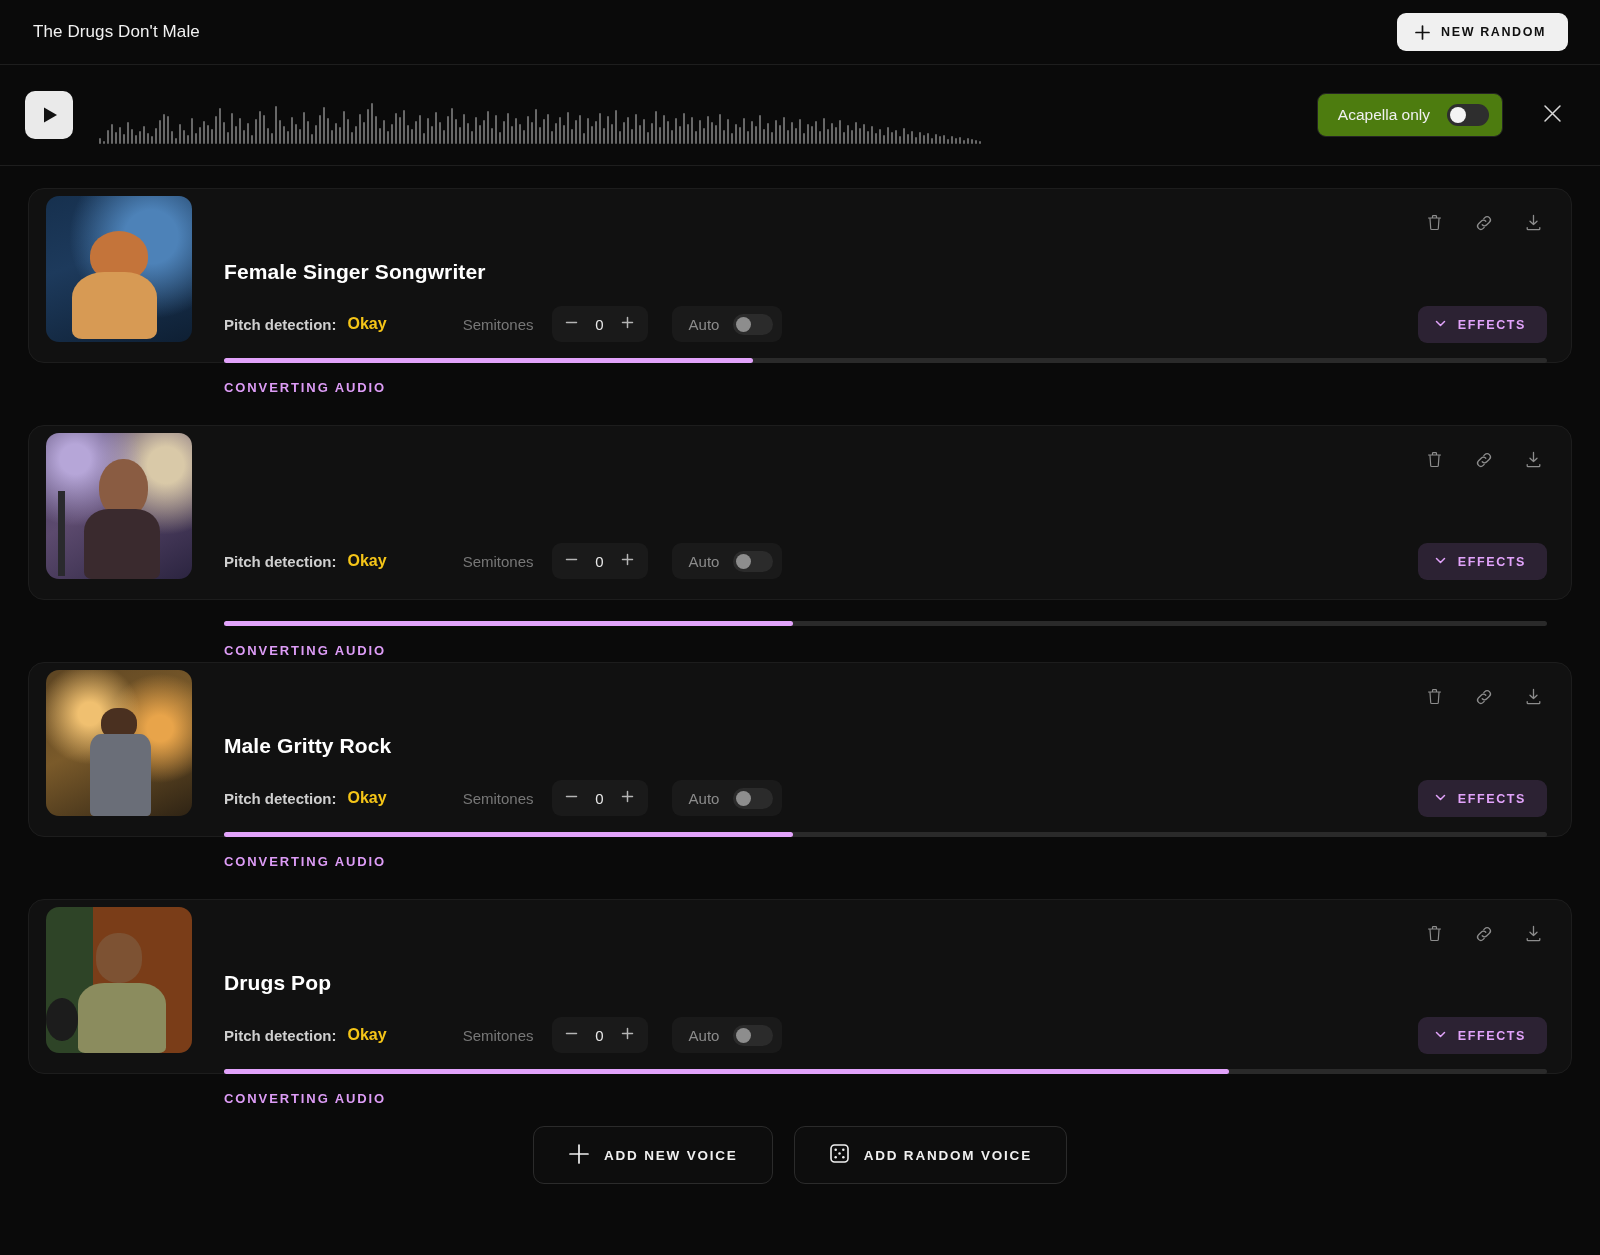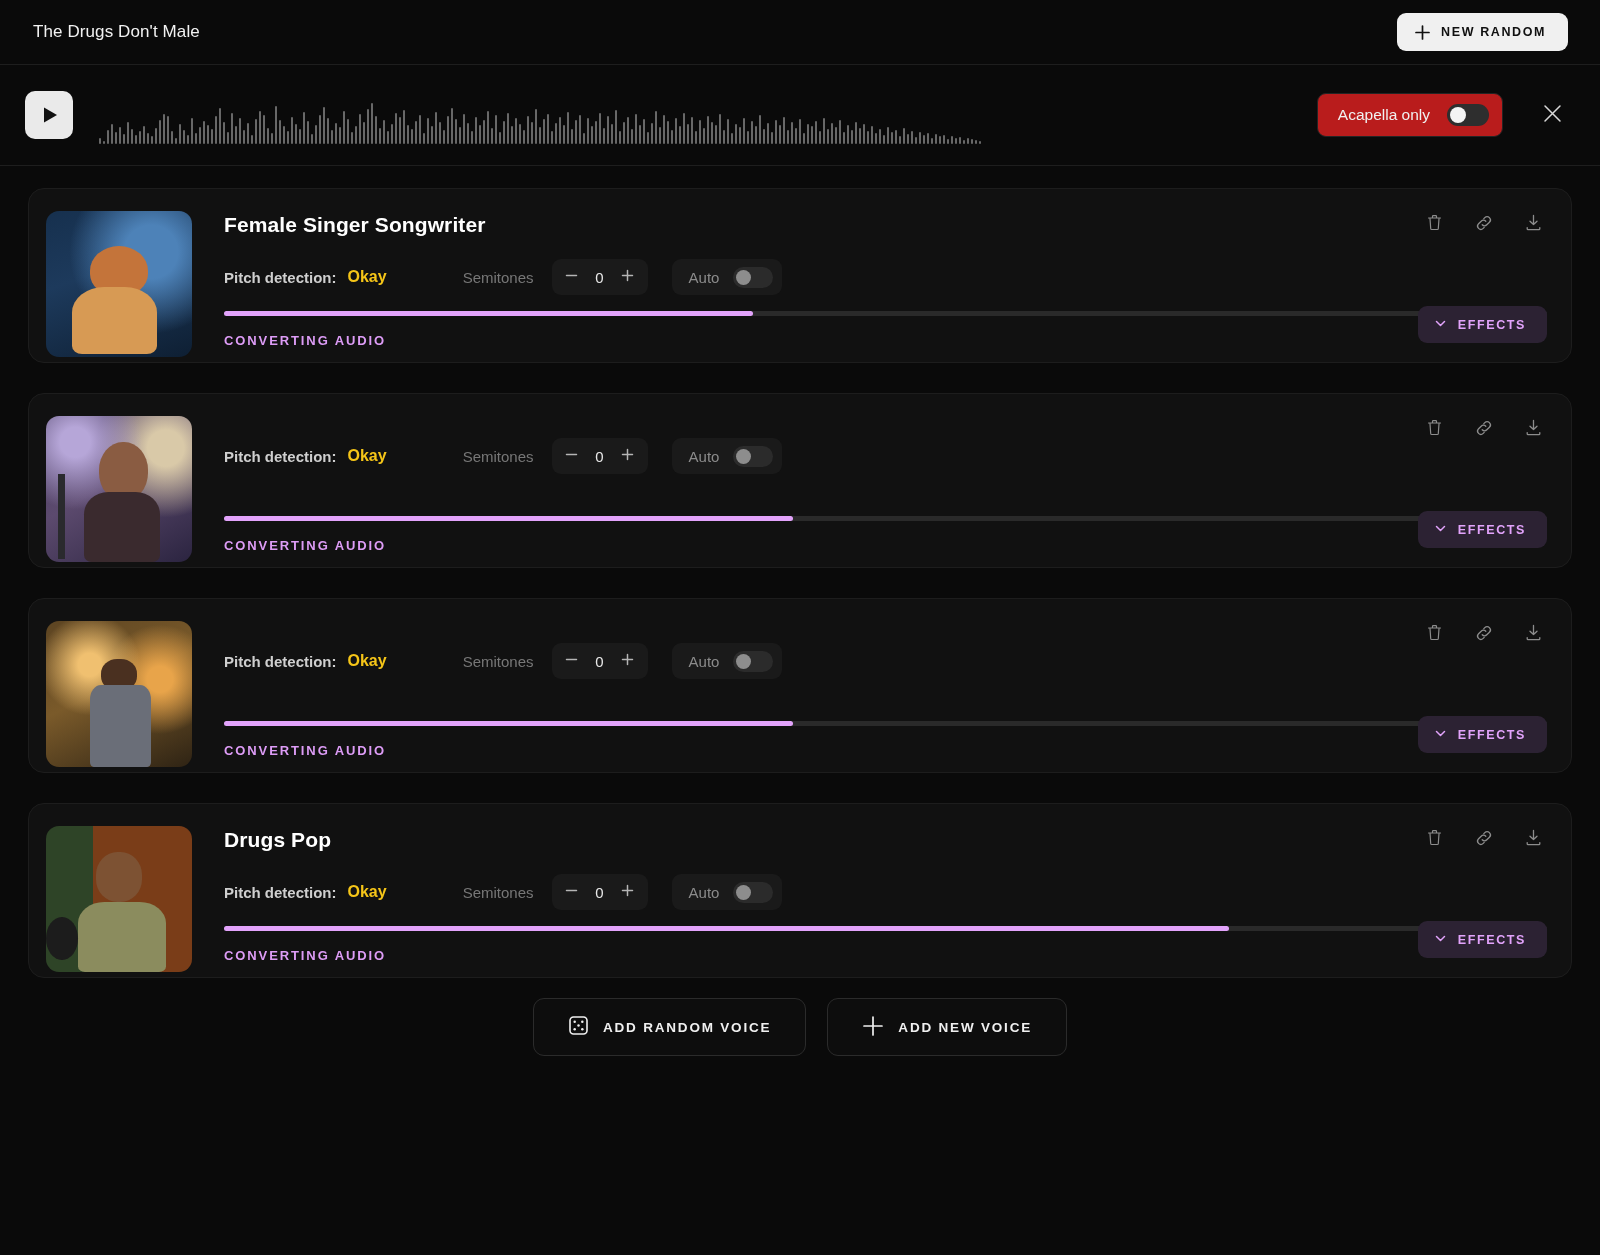--- a/index.html
+++ b/index.html
@@ -66,21 +66,21 @@
   }
   .wbar {
     width: 2px;
     background: #686868;
     flex: 0 0 auto;
     border-radius: 1px;
   }
 
   .acapella-toggle {
     display: flex; align-items: center; gap: 17px;
-    background: #b91c1c;
+    background: #4d7c0f;
     border: 1px solid #242424;
     border-radius: 9px;
     height: 44px;
     padding: 0 13px 0 20px;
     flex: 0 0 auto;
     cursor: pointer;
   }
   .acapella-toggle .lbl { color: #f1f1f1; font-size: 15.5px; font-weight: 500; }
   .switch {
     width: 42px; height: 22px;
@@ -100,24 +100,25 @@
     padding: 8px; margin-left: 14px; display: flex;
   }
 
   
   .cards { padding: 22px 28px 0 28px; }
   .card {
     background: #111111;
     border: 1px solid #1d1d1d;
     border-radius: 16px;
     height: 175px;
-    margin-bottom: 30px;
+    margin-bottom: 62px;
     display: flex;
-    padding: 22px 24px 8px 17px;
+    padding: 22px 24px 20px 17px;
     position: relative;
+    align-items: flex-end;
   }
   .thumb {
     width: 146px; height: 146px;
     border-radius: 13px;
     flex: 0 0 auto;
     overflow: hidden;
     position: relative;
   }
   .card-body { flex: 1 1 auto; padding-left: 32px; position: relative; }
 
@@ -648,20 +649,21 @@
       </span>
       <span>EFFECTS</span>
     </button>
     </div>
     <div class="card">
     <div class="thumb" style="background:radial-gradient(circle at 30% 30%, #f0c070 0 8%, transparent 35%),radial-gradient(circle at 78% 40%, #e8a44a 0 9%, transparent 38%),linear-gradient(155deg,#5c4422 0%,#7a5a2a 45%,#2e2314 100%);background-size:cover;">
       <div style="position:absolute;left:38%;top:26%;width:24%;height:22%;border-radius:46%;background:#4a3020;"></div>
         <div style="position:absolute;left:30%;top:44%;width:42%;height:56%;border-radius:18% 18% 6% 6%;background:#6a6e78;"></div>
     </div>
     <div class="card-body">
+      <div class="voice-name">Male Gritty Rock</div>
 
       <div class="controls-row">
         <span class="pitch-label">Pitch detection:</span>
         <span class="pitch-value" style="color:#f5c518">Okay</span>
 
         <span class="semitones-label">Semitones</span>
 
         <div class="stepper">
           <button class="step-btn">
             <span>
@@ -791,34 +793,34 @@
         <svg width="13" height="13" viewBox="0 0 13 13">
             <path d="M2.5 4.5l4 4 4-4" fill="none" stroke="#e2a3fb" stroke-width="1.5" stroke-linecap="round" stroke-linejoin="round"></path>
           </svg>
       </span>
       <span>EFFECTS</span>
     </button>
     </div>
   </div>
 
 <div class="bottom-actions">
+  <button class="outline-btn">
+    <span>
+      <svg width="22" height="22" viewBox="0 0 22 22">
+          <path d="M11 2v18M2 11h18" stroke="#f0f0f0" stroke-width="1.7" stroke-linecap="round"></path>
+        </svg>
+    </span>
+    <span>ADD NEW VOICE</span>
+  </button>
   <button class="outline-btn">
     <span>
       <svg width="21" height="21" viewBox="0 0 21 21">
         <rect x="2" y="2" width="17" height="17" rx="3.5" fill="none" stroke="#f0f0f0" stroke-width="1.6"></rect>
         <circle cx="6.7" cy="6.7" r="1.25" fill="#f0f0f0"></circle>
         <circle cx="14.3" cy="6.7" r="1.25" fill="#f0f0f0"></circle>
         <circle cx="10.5" cy="10.5" r="1.25" fill="#f0f0f0"></circle>
         <circle cx="6.7" cy="14.3" r="1.25" fill="#f0f0f0"></circle>
         <circle cx="14.3" cy="14.3" r="1.25" fill="#f0f0f0"></circle>
       </svg>
     </span>
     <span>ADD RANDOM VOICE</span>
   </button>
-  <button class="outline-btn">
-    <span>
-      <svg width="22" height="22" viewBox="0 0 22 22">
-          <path d="M11 2v18M2 11h18" stroke="#f0f0f0" stroke-width="1.7" stroke-linecap="round"></path>
-        </svg>
-    </span>
-    <span>ADD NEW VOICE</span>
-  </button>
 </div>
 
 </body></html>

